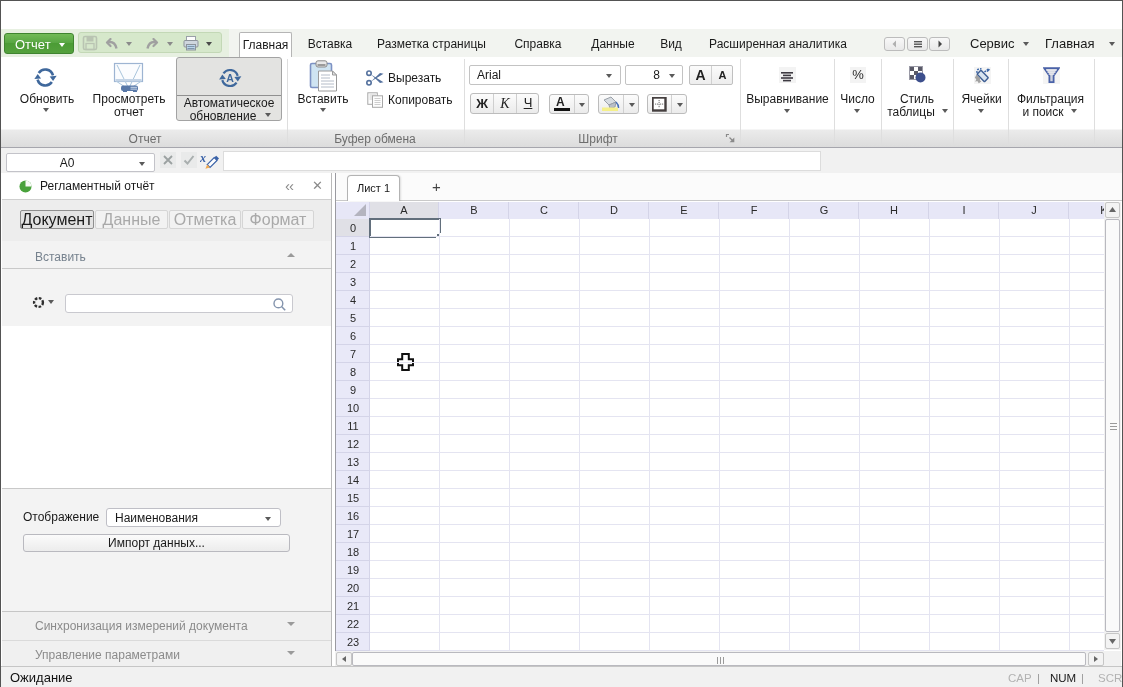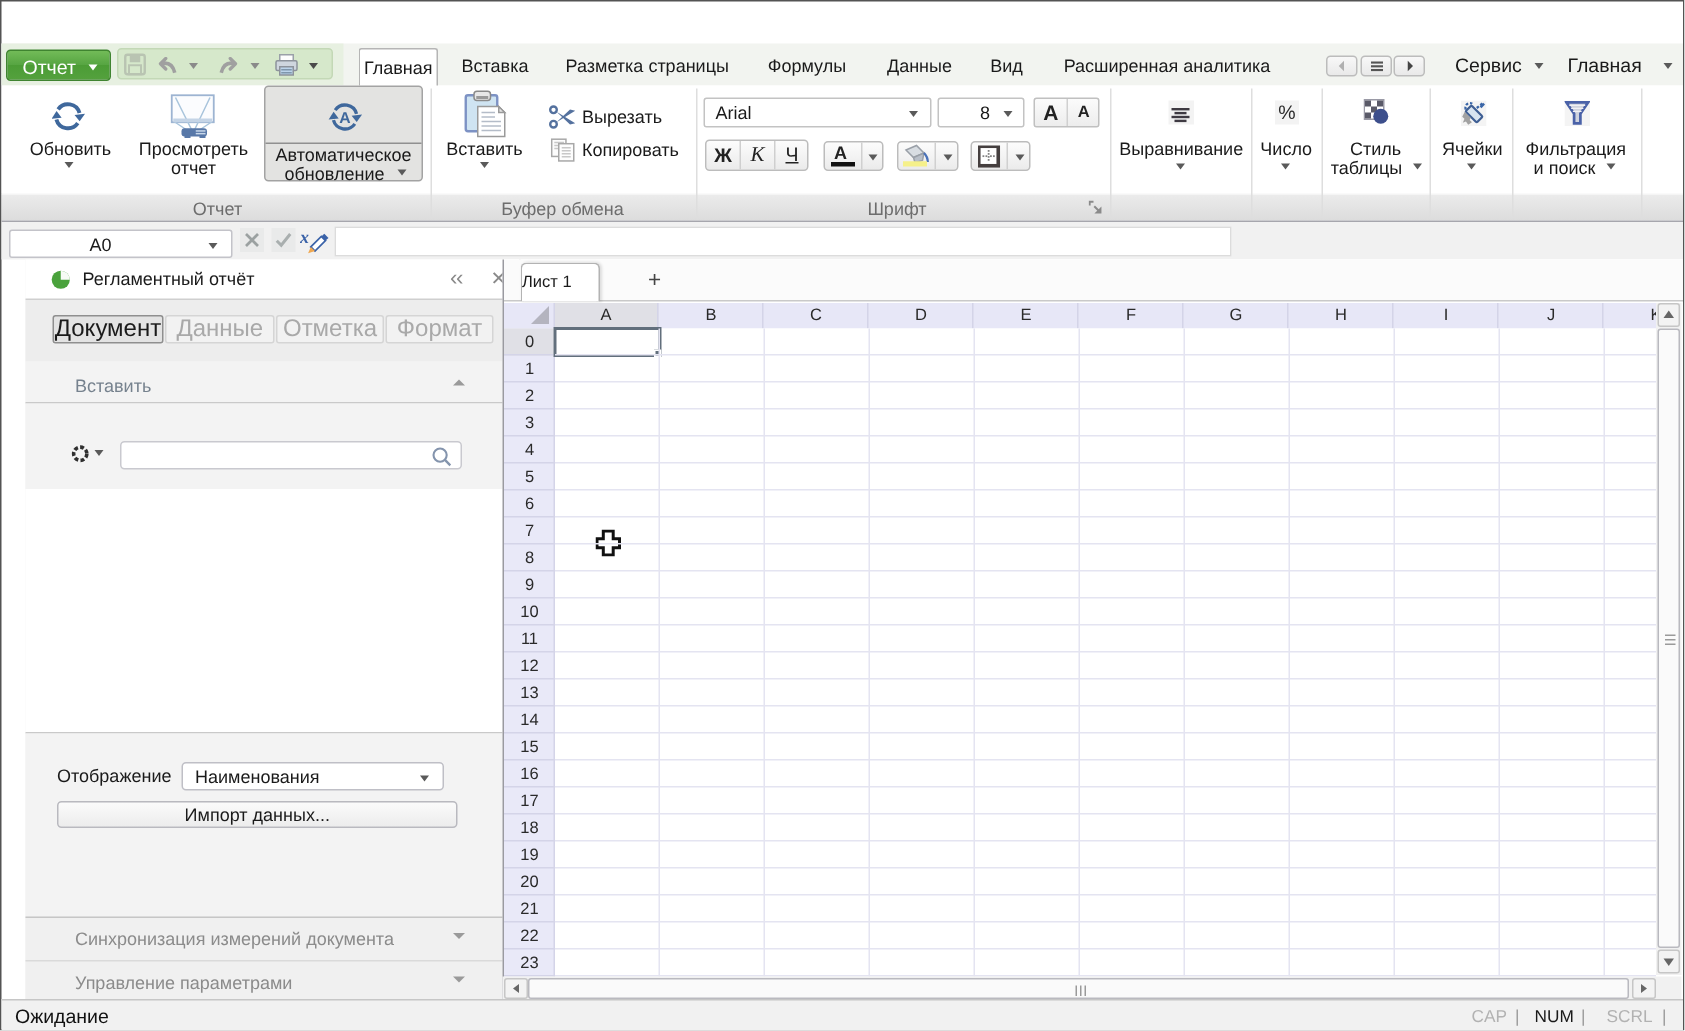--- a/index.html
+++ b/index.html
@@ -30,62 +30,62 @@
   .vsep { position:absolute; top:58px; width:1px; height:86px; background:#dedede; z-index:3; }
   .ribtext { font-size:12px; color:#1a1a1a; text-align:center; line-height:13px; }
   .caret { display:inline-block; width:0; height:0; border-left:3px solid transparent; border-right:3px solid transparent; border-top:4px solid #5a5a5a; vertical-align:middle; }
 
   
   #fbar { position:absolute; left:0; top:146px; width:1121px; height:26px; background:#f1f1f1; border-top:1px solid #a6a6ad; }
   #namebox { position:absolute; left:5px; top:5px; width:149px; height:19px; background:#fff; border:1px solid #c3c3c9; border-radius:2px; }
   #finput { position:absolute; left:222px; top:3px; width:598px; height:20px; background:#fff; border:1px solid #dcdcdc; }
 
   
-  #panel { position:absolute; left:1px; top:172px; width:330px; height:493px; background:#f3f3f3; border-right:1px solid #b9b9b9;margin-left:15px; }
+  #panel { position:absolute; left:1px; top:172px; width:330px; height:493px; background:#f3f3f3; border-right:1px solid #b9b9b9; }
   #phead { position:absolute; left:0; top:0; width:329px; height:27px; background:#fff; border-bottom:1px solid #cfcfcf; }
   #ptabs { position:absolute; left:0; top:27px; width:329px; height:41px; background:#ededed; }
   .ptab { position:absolute; top:10px; height:19px; line-height:17px; text-align:center; font-size:16px; }
   .ptab.on { background:#e3e3e3; border:1px solid #8f8f8f; border-radius:2px; color:#1a1a1a; }
   .ptab.off { background:#f2f2f2; border:1px solid #d5d5d5; border-radius:2px; color:#a9a9a9; }
   #srcband { position:absolute; left:0; top:68px; width:329px; height:28px; border-bottom:1px solid #c9c9c9; background:#f3f3f3; }
   #searchrow { position:absolute; left:0; top:96px; width:329px; height:57px; background:#f3f3f3; }
   #searchbox { position:absolute; left:63px; top:25px; width:228px; height:19px; background:#fff; border:1px solid #c9c9cf; border-radius:3px; }
   #plist { position:absolute; left:0; top:153px; width:329px; height:163px; background:#fff; border-bottom:1px solid #c9c9c9; }
   #dispzone { position:absolute; left:0; top:316px; width:329px; height:122px; background:#f3f3f3; }
   #combo-disp { position:absolute; left:104px; top:19px; width:175px; height:19px; background:#fff; border:1px solid #bfbfc6; border-radius:3px; }
   #btn-import { position:absolute; left:21px; top:45px; width:267px; height:18px; background:linear-gradient(#fbfbfb,#ececec); border:1px solid #b9b9bf; border-radius:3px; text-align:center; line-height:16px; font-size:12px; color:#1a1a1a; }
   #sync { position:absolute; left:0; top:438px; width:329px; height:29px; background:#f0f0f0; border-top:1px solid #c6c6c6; }
   #uprm { position:absolute; left:0; top:467px; width:329px; height:26px; background:#f0f0f0; border-top:1px solid #dadada; }
   .collab { position:absolute; left:33px; top:7px; font-size:12px; color:#8b8b8b; }
   .colarr { position:absolute; right:36px; top:10px; width:0; height:0; border-left:4px solid transparent; border-right:4px solid transparent; border-top:4px solid #9a9a9a; }
 
   
   #gridwrap { position:absolute; left:334px; top:172px; width:787px; height:493px; background:#fff; border-left:1px solid #9a9aa0; }
   #sheettabs { position:absolute; left:0; top:0; width:786px; height:28px; background:#fbfbfb; border-bottom:1px solid #c9c9c9; }
-  #stab { position:absolute; left:11px; top:2px; width:53px; height:26px; background:#fff; border:1px solid #b3b3b3; border-bottom:none; border-radius:4px 4px 0 0; line-height:24px; font-size:11px; color:#1a1a1a; box-shadow:1px 0 2px rgba(0,0,0,0.12); }
+  #stab { position:absolute; left:11px; top:2px; width:53px; height:26px; background:#fff; border:1px solid #b3b3b3; border-bottom:none; border-radius:4px 4px 0 0; text-align:center; line-height:24px; font-size:11px; color:#1a1a1a; box-shadow:1px 0 2px rgba(0,0,0,0.12); }
   #colhdr { position:absolute; left:0; top:29px; width:769px; height:17px; background:#e7e7f7; overflow:hidden; }
   .ch { position:absolute; top:0; height:17px; line-height:17px; text-align:center; font-size:11px; color:#2a2a2a; border-right:1px solid #d4d4e8; }
   #rowhdr { position:absolute; left:0; top:46px; width:34px; height:432px; background:#e9e9f8; border-right:1px solid #d4d4e8; }
   .rh { position:absolute; left:0; width:34px; height:18px; line-height:18px; text-align:center; font-size:11px; color:#2a2a2a; border-bottom:1px solid #d4d4e8; }
   #cells { position:absolute; left:34px; top:46px; width:734px; height:432px; background:#fff; }
   .gvl { position:absolute; top:0; width:1px; height:432px; background:#e4e4f1; }
   .ghl { position:absolute; left:0; width:734px; height:1px; background:#e4e4f1; }
   #selcell { position:absolute; left:-1px; top:-1px; width:72px; height:20px; border:2px solid #626f7c; background:#fff; }
   #selhandle { position:absolute; left:65px; top:13px; width:5px; height:5px; background:#626f7c; border:1px solid #fff; }
 
   
   #vsb { position:absolute; left:768px; top:29px; width:17px; height:448px; background:#f1f1f1; }
   #hsb { position:absolute; left:-1px; top:478px; width:786px; height:16px; background:#f1f1f1; }
   .sbtn { position:absolute; background:#f3f3f3; border:1px solid #c6c6c6; border-radius:2px; }
   .sthumb { position:absolute; background:#fafafa; border:1px solid #b9b9bf; border-radius:2px; }
 
   
   #statusbar { position:absolute; left:0; top:665px; width:1121px; height:21px; background:#f1f1f1; border-top:1px solid #c6c6c6; }
   #statusbar .wait { position:absolute; left:9px; top:3px; font-size:13px; color:#111; }
-  .kbd { position:absolute; top:5px; font-size:11.5px; }
+  .kbd { position:absolute; top:5px; font-size:11.5px;margin-left:27px; }
 </style>
 </head>
 <body>
 <div id="win">
 
 
   <div id="tabrow">
     <div class="greenzone"></div>
     <div id="qat">
       <svg class="abs" style="left:3px;top:2px" width="16" height="16" viewBox="0 0 16 16">
@@ -112,21 +112,21 @@
       </svg>
       <span class="caret" style="position:absolute;left:127px;top:9px;border-top-color:#4a4a4a"></span>
     </div>
     <div id="btn-report">
         <span class="cap">Отчет</span>
       <span class="caret" style="position:absolute;right:8px;top:9px;border-top-color:#fff"></span>
       </div>
     <div class="tab active" style="left:238px;width:53px">Главная</div>
     <div class="tab" style="left:300px;width:58px">Вставка</div>
     <div class="tab" style="left:368px;width:125px">Разметка страницы</div>
-    <div class="tab" style="left:503px;width:68px">Формулы</div>
+    <div class="tab" style="left:503px;width:68px">Справка</div>
     <div class="tab" style="left:584px;width:56px">Данные</div>
     <div class="tab" style="left:652px;width:36px">Вид</div>
     <div class="tab" style="left:697px;width:160px">Расширенная аналитика</div>
     <div class="minibtn" style="left:883px"><svg width="19" height="12">
           <path d="M11 2.5 L7.5 6 L11 9.5 Z" fill="#b0b0b0"></path>
         </svg></div>
     <div class="minibtn" style="left:906px"><svg width="19" height="12">
           <g fill="#555">
             <rect x="6" y="3" width="8" height="1.4"></rect>
             <rect x="6" y="5.5" width="8" height="1.4"></rect>

